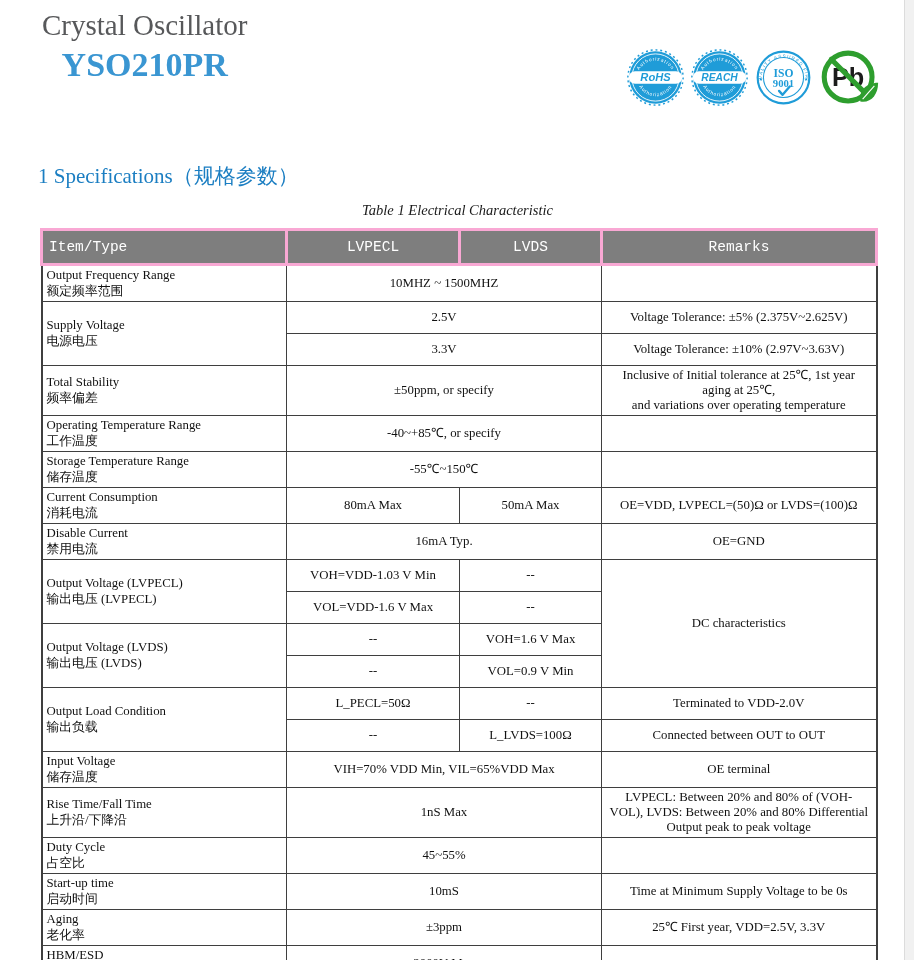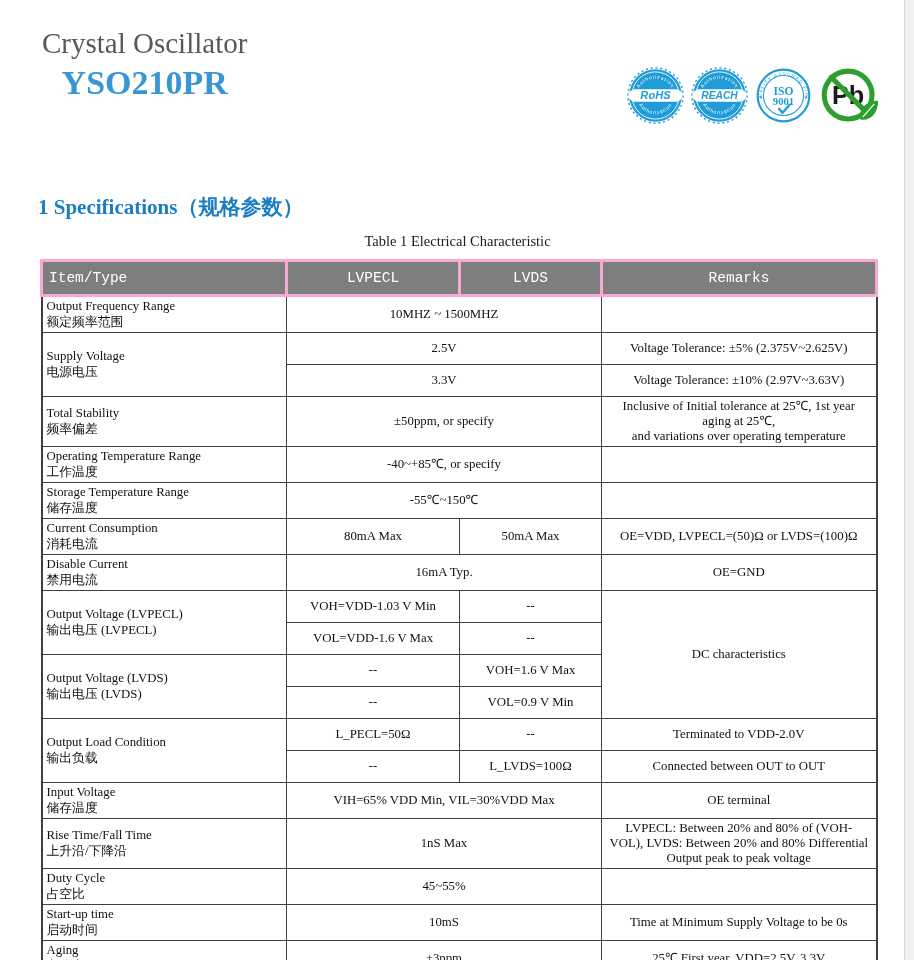--- a/index.html
+++ b/index.html
@@ -2,30 +2,30 @@
 <html><head>
 <meta charset="utf-8">
 <style>
   html,body{margin:0;padding:0;}
   body{
     width:914px;height:960px;background:#ffffff;position:relative;
     font-family:"Liberation Serif", serif; color:#111; overflow:hidden;
   }
   .right-strip{position:absolute;right:0;top:0;width:9px;height:960px;background:#f1f1f1;border-left:1px solid #dcdcdc;}
   
-  .doc-header{position:relative;height:122px;margin-top:18px;}
+  .doc-header{position:relative;height:122px;}
   .titles{position:absolute;left:42px;top:8px;}
   .product-family{font-size:29px;color:#57585a;line-height:34px;}
   .model{font-size:34px;font-weight:bold;color:#3a96d2;line-height:40px;margin-top:3px;text-align:center;}
   .badges{position:absolute;left:627px;top:47px;display:flex;align-items:center;gap:7px;}
   svg.badge{width:57px;height:57px;display:block;}
   svg.badge-pb{width:62px;height:60px;}
   
-  .section-title{margin:53px 0 0 38px;font-size:21px;font-weight:bold;color:#1b7ec2;font-family:"Liberation Serif",serif;}
-  .caption{width:835px;margin:12px 0 0 40px;text-align:center;font-size:14.5px;color:#1a1a1a;}
+  .section-title{margin:40px 0 0 38px;font-size:21px;font-weight:normal;color:#1b7ec2;font-family:"Liberation Serif",serif;}
+  .caption{width:835px;margin:12px 0 0 40px;text-align:center;font-size:14.5px;color:#1a1a1a;font-style:italic;}
   
   table.spec{margin:9px 0 0 40px;width:835px;border-collapse:collapse;table-layout:fixed;border:2px solid #3f3f3f;}
   .spec th{
     background:#7e7e7e;color:#ffffff;font-family:"Liberation Mono","DejaVu Sans Mono",monospace;
     font-weight:normal;font-size:14.5px;height:28px;padding:2px 6px;border:3px solid #f9a8d4;text-align:center;
   }
   .spec th.th-item{text-align:left;}
   .spec td{
     border:1px solid #3f3f3f;font-size:12.8px;padding:2px 6px;height:27px;
     white-space:pre-line;vertical-align:middle;
@@ -209,21 +209,21 @@
           <td class="c-rem">Terminated to VDD-2.0V</td>
         </tr>
         <tr>
           <td class="c-val">--</td>
           <td class="c-val">L_LVDS=100Ω</td>
           <td class="c-rem">Connected between OUT to OUT</td>
         </tr>
         <tr>
           <td class="c-item">Input Voltage
 储存温度</td>
-          <td class="c-val" colspan="2">VIH=65% VDD Min, VIL=30%VDD Max</td>
+          <td class="c-val" colspan="2">VIH=70% VDD Min, VIL=65%VDD Max</td>
           <td class="c-rem">OE terminal</td>
         </tr>
         <tr>
           <td class="c-item">Rise Time/Fall Time
 上升沿/下降沿</td>
           <td class="c-val" colspan="2">1nS Max</td>
           <td class="c-rem left">LVPECL: Between 20% and 80% of (VOH-
 VOL), LVDS: Between 20% and 80% Differential
 Output peak to peak voltage</td>
         </tr>

